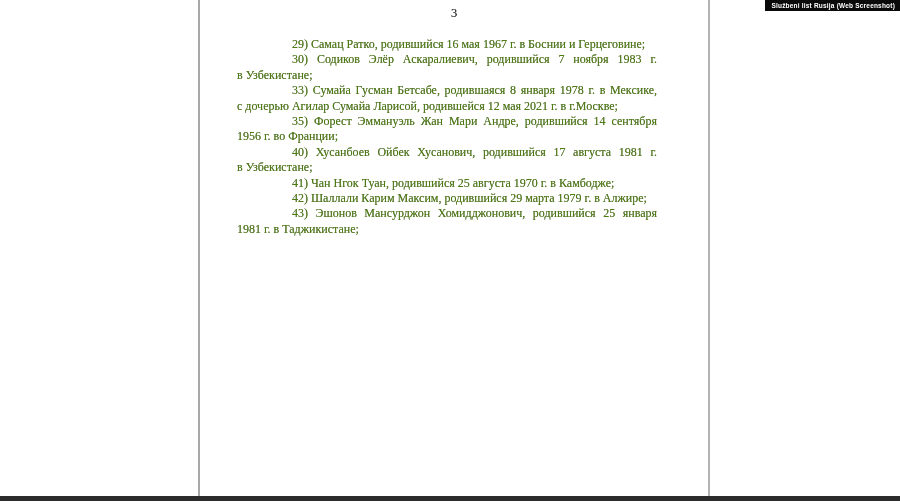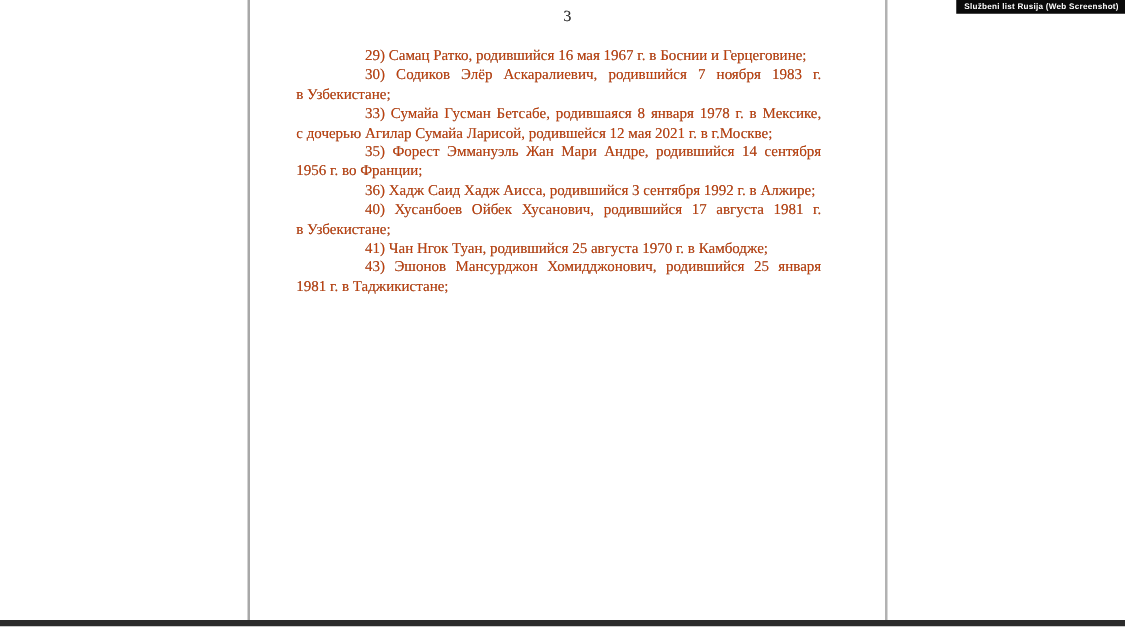--- a/index.html
+++ b/index.html
@@ -33,39 +33,39 @@
   .page-number {
     position: absolute; top: 6px; left: 199px; width: 510px;
     text-align: center;
     font-size: 12.5px; color: #2e2e2e;
     text-shadow: 0 0 0.4px rgba(40,40,40,0.6);
   }
   .doc-content {
     position: absolute; left: 237px; top: 37px; width: 420px;
     font-size: 12px; line-height: 15.4px;
     text-align: justify;
-    color: #c2410c;
+    color: #4d7c0f;
     text-shadow: 0 0 0.4px rgba(40,40,40,0.55);
   }
   .doc-content p { margin: 0; text-indent: 55px; }
 </style>
 </head>
 <body>
 
 <div class="page-border left"></div>
 <div class="page-border right"></div>
 
 <div class="badge">Službeni list Rusija (Web Screenshot)</div>
 
 <div class="page-number">3</div>
 
 <div class="doc-content">
   <p>29) Самац Ратко, родившийся 16&nbsp;мая 1967&nbsp;г. в&nbsp;Боснии и&nbsp;Герцеговине;</p>
   <p>30) Содиков Элёр Аскаралиевич, родившийся 7&nbsp;ноября 1983&nbsp;г. в&nbsp;Узбекистане;</p>
   <p>33) Сумайа Гусман Бетсабе, родившаяся 8&nbsp;января 1978&nbsp;г. в&nbsp;Мексике, с&nbsp;дочерью Агилар Сумайа Ларисой, родившейся 12&nbsp;мая 2021&nbsp;г. в&nbsp;г.Москве;</p>
   <p>35) Форест Эммануэль Жан Мари Андре, родившийся 14&nbsp;сентября 1956&nbsp;г. во&nbsp;Франции;</p>
-  <p>36) Хадж Саид Хадж Аисса, родившийся 3&nbsp;сентября 1992&nbsp;г. в&nbsp;Алжире;</p>
   <p>40) Хусанбоев Ойбек Хусанович, родившийся 17&nbsp;августа 1981&nbsp;г. в&nbsp;Узбекистане;</p>
   <p>41) Чан Нгок Туан, родившийся 25&nbsp;августа 1970&nbsp;г. в&nbsp;Камбодже;</p>
+  <p>42) Шаллали Карим Максим, родившийся 29&nbsp;марта 1979&nbsp;г. в&nbsp;Алжире;</p>
   <p>43) Эшонов Мансурджон Хомидджонович, родившийся 25&nbsp;января 1981&nbsp;г. в&nbsp;Таджикистане;</p>
 </div>
 
 <div class="bottom-bar"></div>
 
 </body></html>

